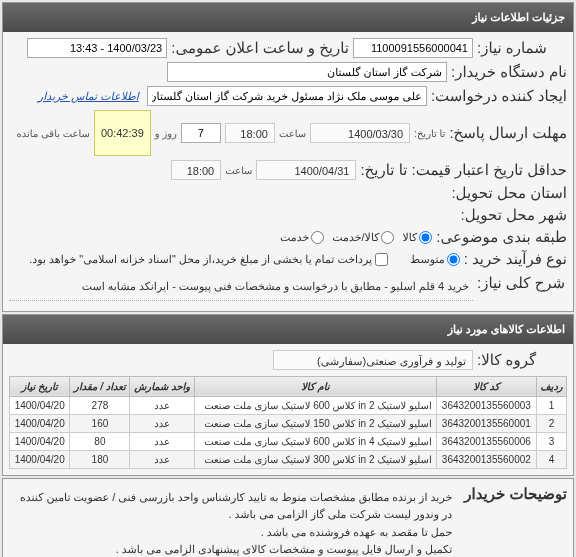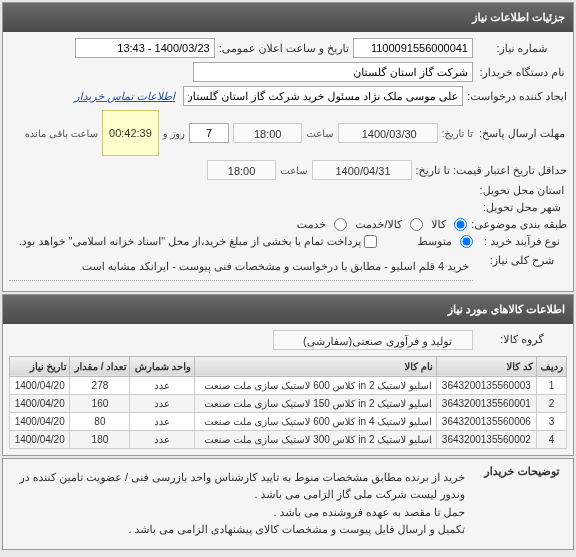--- a/index.html
+++ b/index.html
@@ -32,23 +32,23 @@
     }
     .form-row {
       display: flex;
       align-items: center;
       margin-bottom: 4px;
       gap: 4px;
     }
     .form-label {
       white-space: nowrap;
       color: #333;
-      font-size: 11px;
+      font-size: 15px;
       min-width: 90px;
-      text-align: center;
+      text-align: left;
     }
     .form-input {
       border: 1px solid #aaa;
       padding: 2px 4px;
       font-size: 11px;
       font-family: inherit;
       background: #fff;
       height: 20px;
     }
     .form-input.wide {
@@ -70,21 +70,21 @@
       font-style: italic;
     }
     .radio-group {
       display: flex;
       gap: 8px;
       align-items: center;
     }
     .radio-item {
       display: flex;
       align-items: flex-end;
-      gap: 8px;
+      gap: 2px;
     }
     .checkbox-item {
       display: flex;
       align-items: center;
       gap: 3px;
     }
     .countdown {
       background: #ffffcc;
       border: 1px solid #cccc66;
       padding: 16px 6px;
@@ -103,21 +103,22 @@
       width: 100%;
       border-collapse: collapse;
       font-size: 10px;
       background: #fff;
     }
     table.grid th {
       background: linear-gradient(to bottom, #f0f0f0, #d8d8d8);
       border: 1px solid #bbb;
       padding: 4px 3px;
       font-weight: bold;
-      text-align: right;
+      text-align: center;
+      font-style: italic;
     }
     table.grid td {
       border: 1px solid #ccc;
       padding: 3px 4px;
       text-align: center;
     }
     table.grid tr:nth-child(even) td {
       background: #f4f4f4;
     }
     .btn {
@@ -131,21 +132,21 @@
     }
     .footer-btns {
       display: flex;
       justify-content: flex-end;
       gap: 6px;
       padding: 6px;
     }
     .readonly-text {
       border: 1px solid #ccc;
       background: #fafafa;
-      padding: 2px 20px;
+      padding: 2px 6px;
       min-width: 100px;
       height: 20px;
       line-height: 16px;
       font-size: 11px;
     }
     .sub-section {
       margin-bottom: 6px;
     }
     .align-right-cell {
       text-align: right !important;
@@ -220,21 +221,21 @@
         </label>
       </div>
     </div>
 
     <div class="form-row">
       <span class="form-label">نوع فرآیند خرید :</span>
       <label class="radio-item">
         <input type="radio" name="proc" checked="" style=""> 
           <span>متوسط</span>
       </label>
-      <label class="checkbox-item" style="margin-right:36px">
+      <label class="checkbox-item" style="margin-right:18px">
         <input type="checkbox" style=""> 
           <span>پرداخت تمام یا بخشی از مبلغ خرید،از محل "اسناد خزانه اسلامی" خواهد بود.</span>
       </label>
     </div>
 
     <div class="form-row" style="align-items:flex-start;margin-top:6px">
       <span class="form-label">شرح کلی نیاز:</span>
       <div class="desc-text" style="flex:1;border-bottom:1px dotted #aaa">خرید 4 قلم اسلیو - مطابق با درخواست و مشخصات فنی پیوست - ایرانکد مشابه است</div>
     </div>
 

